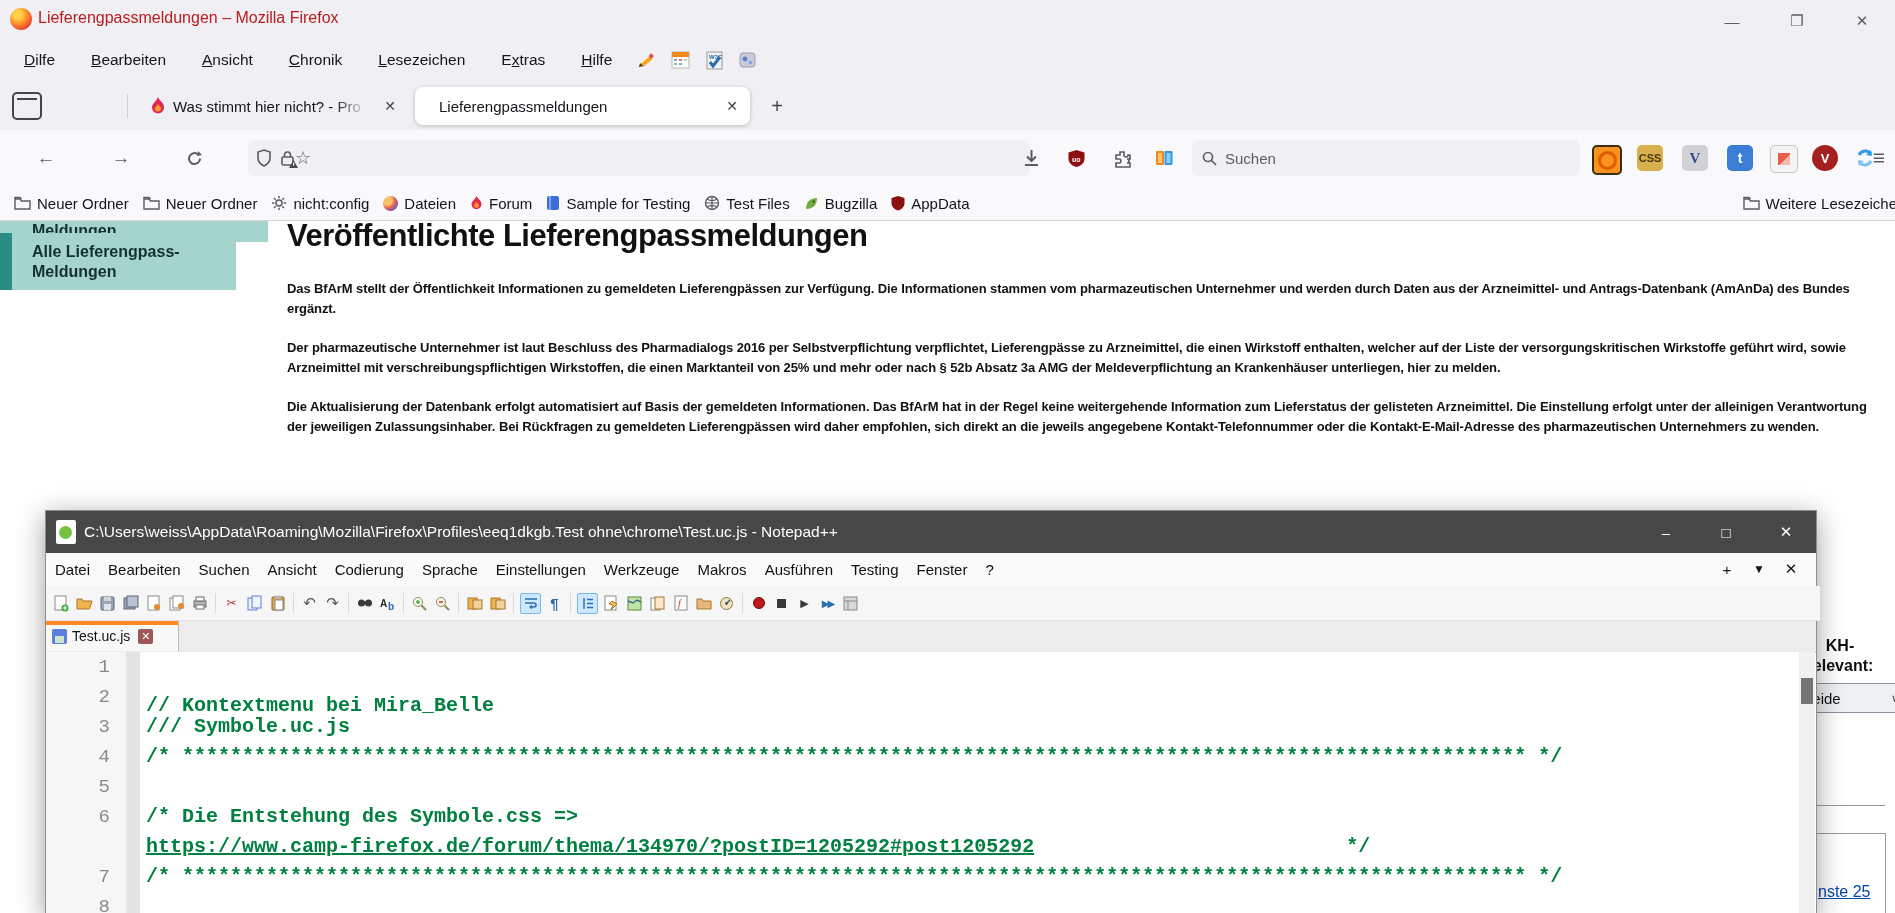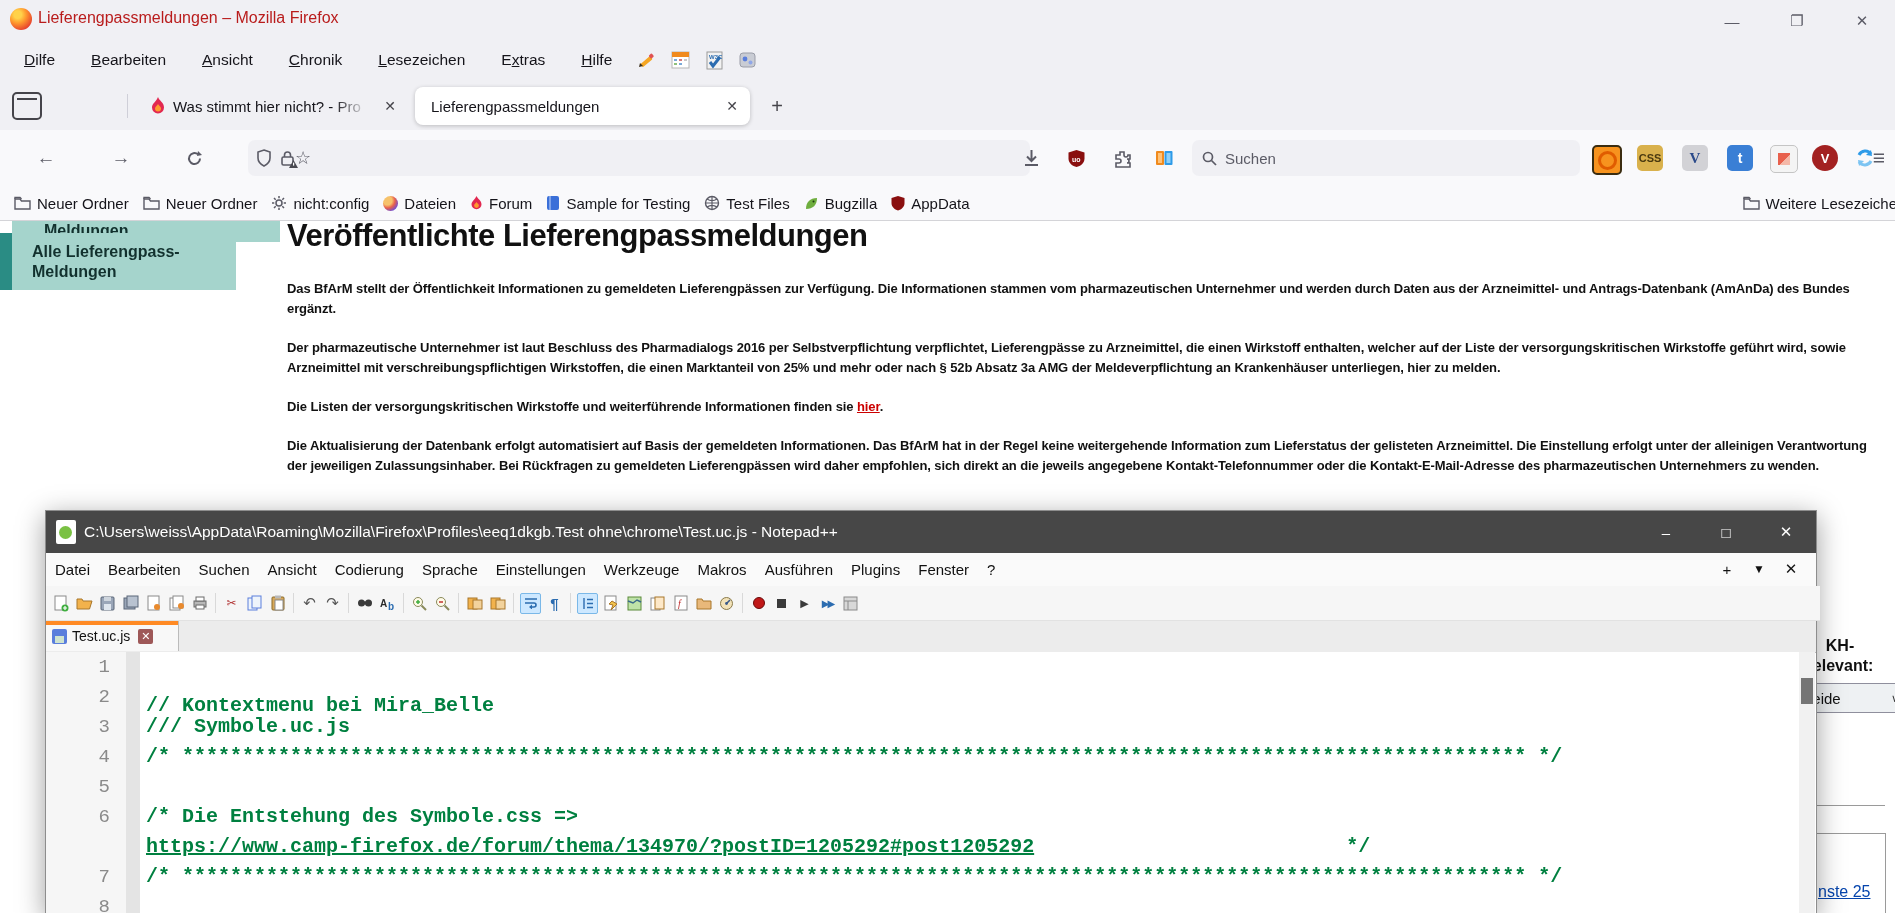--- a/index.html
+++ b/index.html
@@ -182,21 +182,21 @@
             <path d="M8 0C9.5 4 14 5.5 14 10.5A6 6 0 0 1 2 10.5C2 6.5 6.5 4.5 8 0z" fill="#e22850"></path>
             <path d="M8 7c1 2 3 2.6 3 4.6A3 3 0 0 1 5 11.6C5 9.6 7 9 8 7z" fill="#ff9a2e"></path>
           </svg>
       </span>
       <span class="tab-label">Was stimmt hier nicht? - Pro</span>
       <span class="tab-fade"></span>
       <span class="tab-close">✕</span>
     </div>
 
     <div class="tab tab-active">
-      <span class="tab-label" style="margin-left:16px;">Lieferengpassmeldungen</span>
+      <span class="tab-label" style="margin-left:24px;">Lieferengpassmeldungen</span>
       <span class="tab-close" style="margin-right:6px;">✕</span>
     </div>
 
     <div class="newtab-btn">+</div>
   </div>
 
   <div class="ff-navbar">
     <div class="nav-ico" style="left:30px;">←</div>
     <div class="nav-ico" style="left:105px;">→</div>
     <div class="nav-ico" style="left:178px;">
@@ -367,34 +367,33 @@
             <path d="M1 3V1.5h5L7.5 3" fill="none" stroke="#5b5b66" stroke-width="1.4"></path>
           </svg>
         </span>
       <span>Weitere Lesezeiche</span>
     </span>
   </div>
 </div>
 
 <div class="page">
 
-  <div class="side-item" style="top:0;height:21px;padding:0 0 0 32px;line-height:19px;overflow:hidden;margin-left:12px;">
+  <div class="side-item" style="top:0;height:21px;padding:0 0 0 32px;line-height:19px;overflow:hidden;">
     <span>Meldungen</span>
   </div>
   <div class="side-item" style="top:12px;height:57px;">
     <div class="side-stripe"></div>
     <div style="padding:9px 0 0 32px;line-height:20px;width:190px;">Alle Lieferengpass-Meldungen</div>
   </div>
 
   <div class="page-h1">Veröffentlichte Lieferengpassmeldungen</div>
 
   <div class="page-body">
     <p>Das BfArM stellt der Öffentlichkeit Informationen zu gemeldeten Lieferengpässen zur Verfügung. Die Informationen stammen vom pharmazeutischen Unternehmer und werden durch Daten aus der Arzneimittel- und Antrags-Datenbank (AmAnDa) des Bundes ergänzt.</p>
     <p>Der pharmazeutische Unternehmer ist laut Beschluss des Pharmadialogs 2016 per Selbstverpflichtung verpflichtet, Lieferengpässe zu Arzneimittel, die einen Wirkstoff enthalten, welcher auf der Liste der versorgungskritischen Wirkstoffe geführt wird, sowie Arzneimittel mit verschreibungspflichtigen Wirkstoffen, die einen Marktanteil von 25% und mehr oder nach § 52b Absatz 3a AMG der Meldeverpflichtung an Krankenhäuser unterliegen, hier zu melden.</p>
-    <p><span>Die Listen der versorgungskritischen Wirkstoffe und weiterführende Informationen finden sie </span><a class="red-link" href="#">hier</a><span>.</span></p>
     <p>Die Aktualisierung der Datenbank erfolgt automatisiert auf Basis der gemeldeten Informationen. Das BfArM hat in der Regel keine weitergehende Information zum Lieferstatus der gelisteten Arzneimittel. Die Einstellung erfolgt unter der alleinigen Verantwortung der jeweiligen Zulassungsinhaber. Bei Rückfragen zu gemeldeten Lieferengpässen wird daher empfohlen, sich direkt an die jeweils angegebene Kontakt-Telefonnummer oder die Kontakt-E-Mail-Adresse des pharmazeutischen Unternehmers zu wenden.</p>
   </div>
 
   <div class="kh-label">
     <div>KH-</div>
     <div>relevant:</div>
   </div>
   <div class="kh-select">
     <span>beide</span>
     <span class="chev">∨</span>
@@ -419,21 +418,21 @@
     <span>Datei</span>
     <span>Bearbeiten</span>
     <span>Suchen</span>
     <span>Ansicht</span>
     <span>Codierung</span>
     <span>Sprache</span>
     <span>Einstellungen</span>
     <span>Werkzeuge</span>
     <span>Makros</span>
     <span>Ausführen</span>
-    <span>Plugins</span>
+    <span>Testing</span>
     <span>Fenster</span>
     <span>?</span>
     <div class="npp-mctl" style="right:76px;">+</div>
     <div class="npp-mctl" style="right:44px;font-size:12px;">▼</div>
     <div class="npp-mctl" style="right:12px;">✕</div>
   </div>
 
   <div class="npp-toolbar">
     <span class="ti">
         <svg width="15" height="17" viewBox="0 0 15 17">

